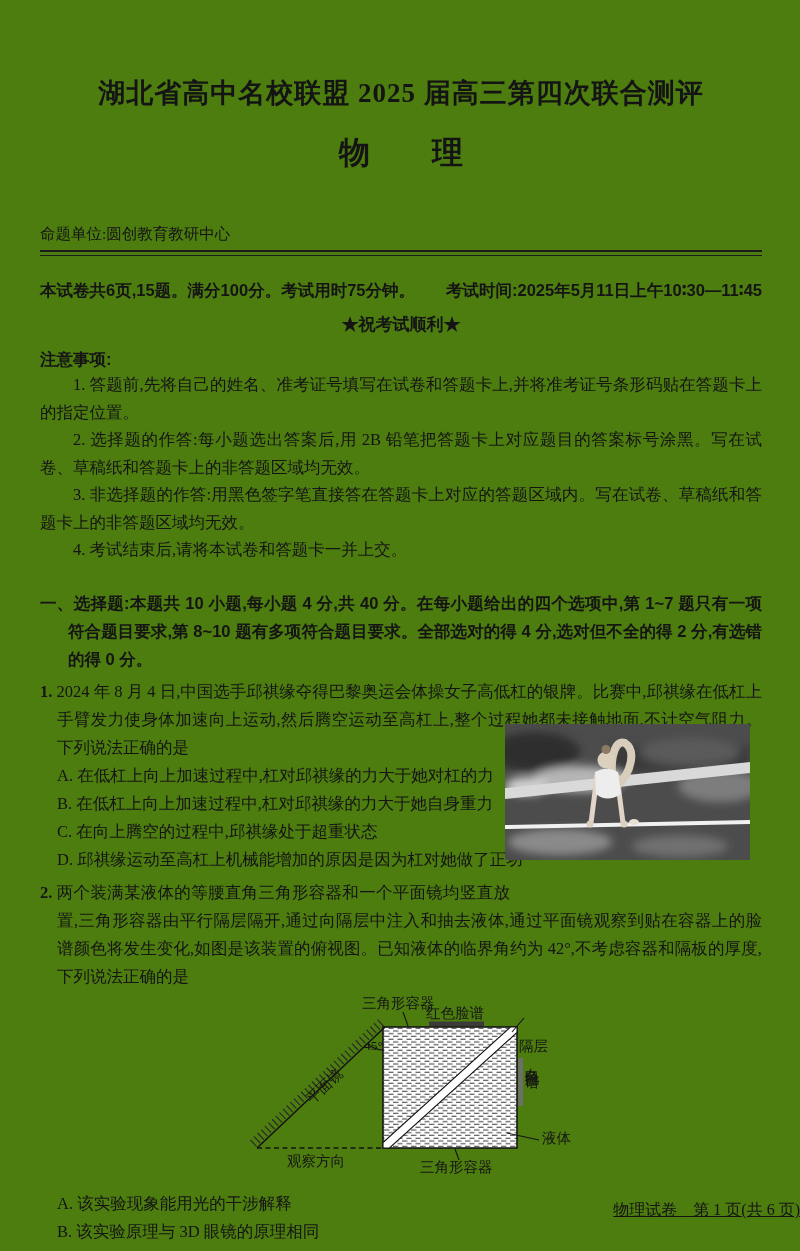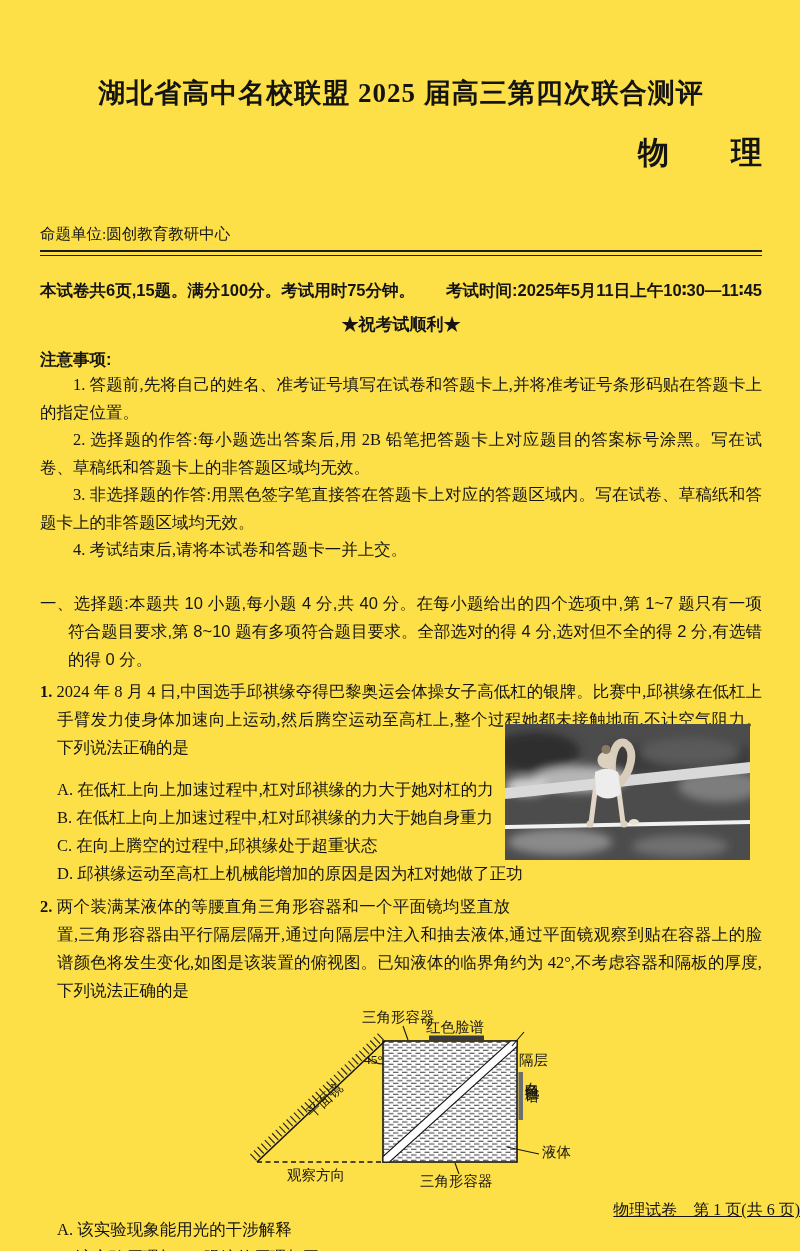--- a/index.html
+++ b/index.html
@@ -1,35 +1,35 @@
 <!DOCTYPE html>
 <html><head>
 <meta charset="utf-8">
 <style>
   * { margin:0; padding:0; box-sizing:border-box; }
   html,body { background:#e9e9e9; }
   .page {
     position:relative;
     width:800px; height:1251px;
     margin:0 auto;
-    background:#fde047;
+    background:#4d7c0f;
     color:#141414;
     font-family:"Liberation Serif","DejaVu Serif",serif;
     font-size:16.5px;
     overflow:hidden;
   }
   .content { padding:76px 38px 0 40px; }
   .title {
     text-align:center;
     font-size:27px; font-weight:bold;
     letter-spacing:1px;
     line-height:34px;
   }
   .subject {
-    text-align:right;
+    text-align:center;
     font-size:31px; font-weight:bold;
     font-family:"Liberation Sans","DejaVu Sans",sans-serif;
     margin-top:22px;
   }
   .issuer { margin-top:50px; font-size:15.5px; }
   .double-rule {
     margin-top:5px; height:6px;
     border-top:2.5px solid #1c1c1c;
     border-bottom:1.5px solid #1c1c1c;
   }
@@ -41,34 +41,34 @@
   }
   .blessing {
     text-align:center; margin-top:11px;
     font-weight:bold; font-size:17px;
   }
   .notes-title { margin-top:13px; font-weight:bold;
     font-family:"Liberation Sans","DejaVu Sans",sans-serif; }
   .note { line-height:27.5px; text-indent:2em; text-align:justify; }
   .section-header {
     margin-top:25px;
-    font-weight:normal;
+    font-weight:bold;
     font-family:"Liberation Sans","DejaVu Sans",sans-serif;
     line-height:28px;
     padding-left:28px; text-indent:-28px;
     text-align:justify;
   }
   .question { position:relative; margin-top:5px; }
   .stem {
     line-height:28px;
     padding-left:17px; text-indent:-17px;
     text-align:justify;
   }
   .qnum { font-weight:bold; }
-  .options { margin-left:17px;margin-top:14px; }
+  .options { margin-left:17px; }
   .option { line-height:28px; }
   .photo {
     position:absolute; top:46px; right:12px;
     width:245px; height:136px;
     background:#4c4c4c; overflow:hidden;
   }
   .photo-spacer { float:right; width:252px; height:12px; }
   .diagram {
     position:relative;
     width:345px; height:194px;

